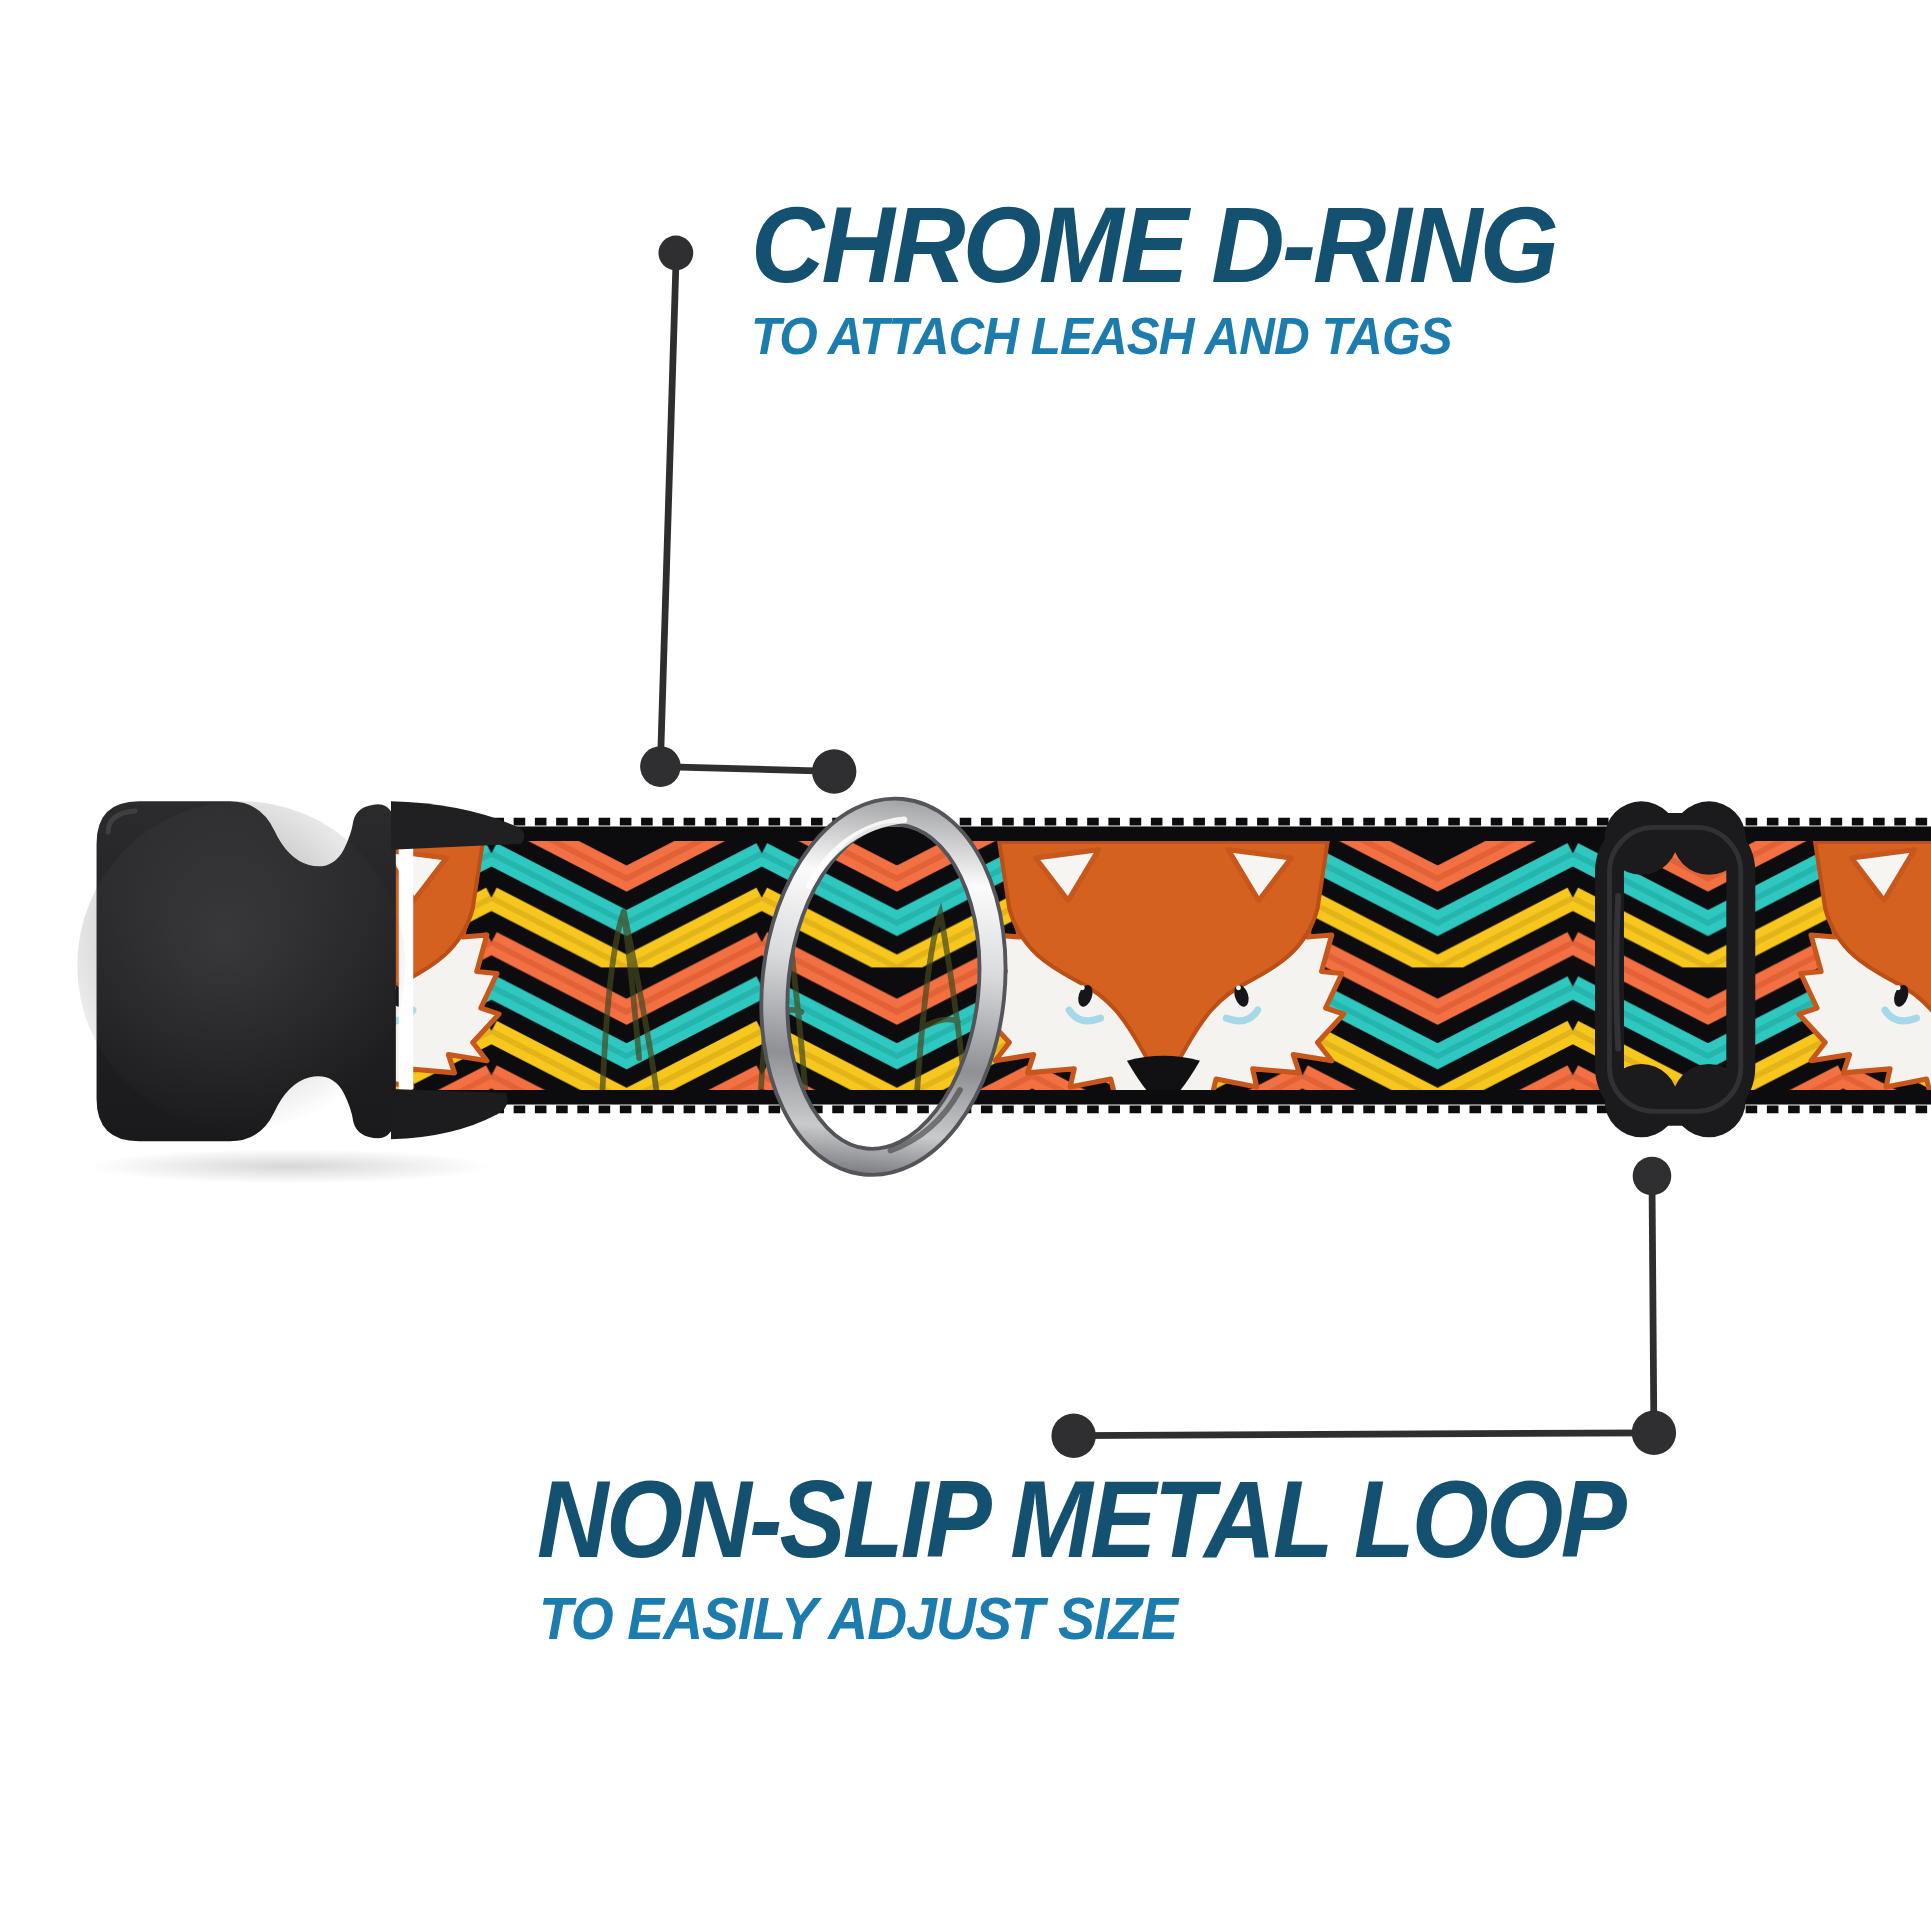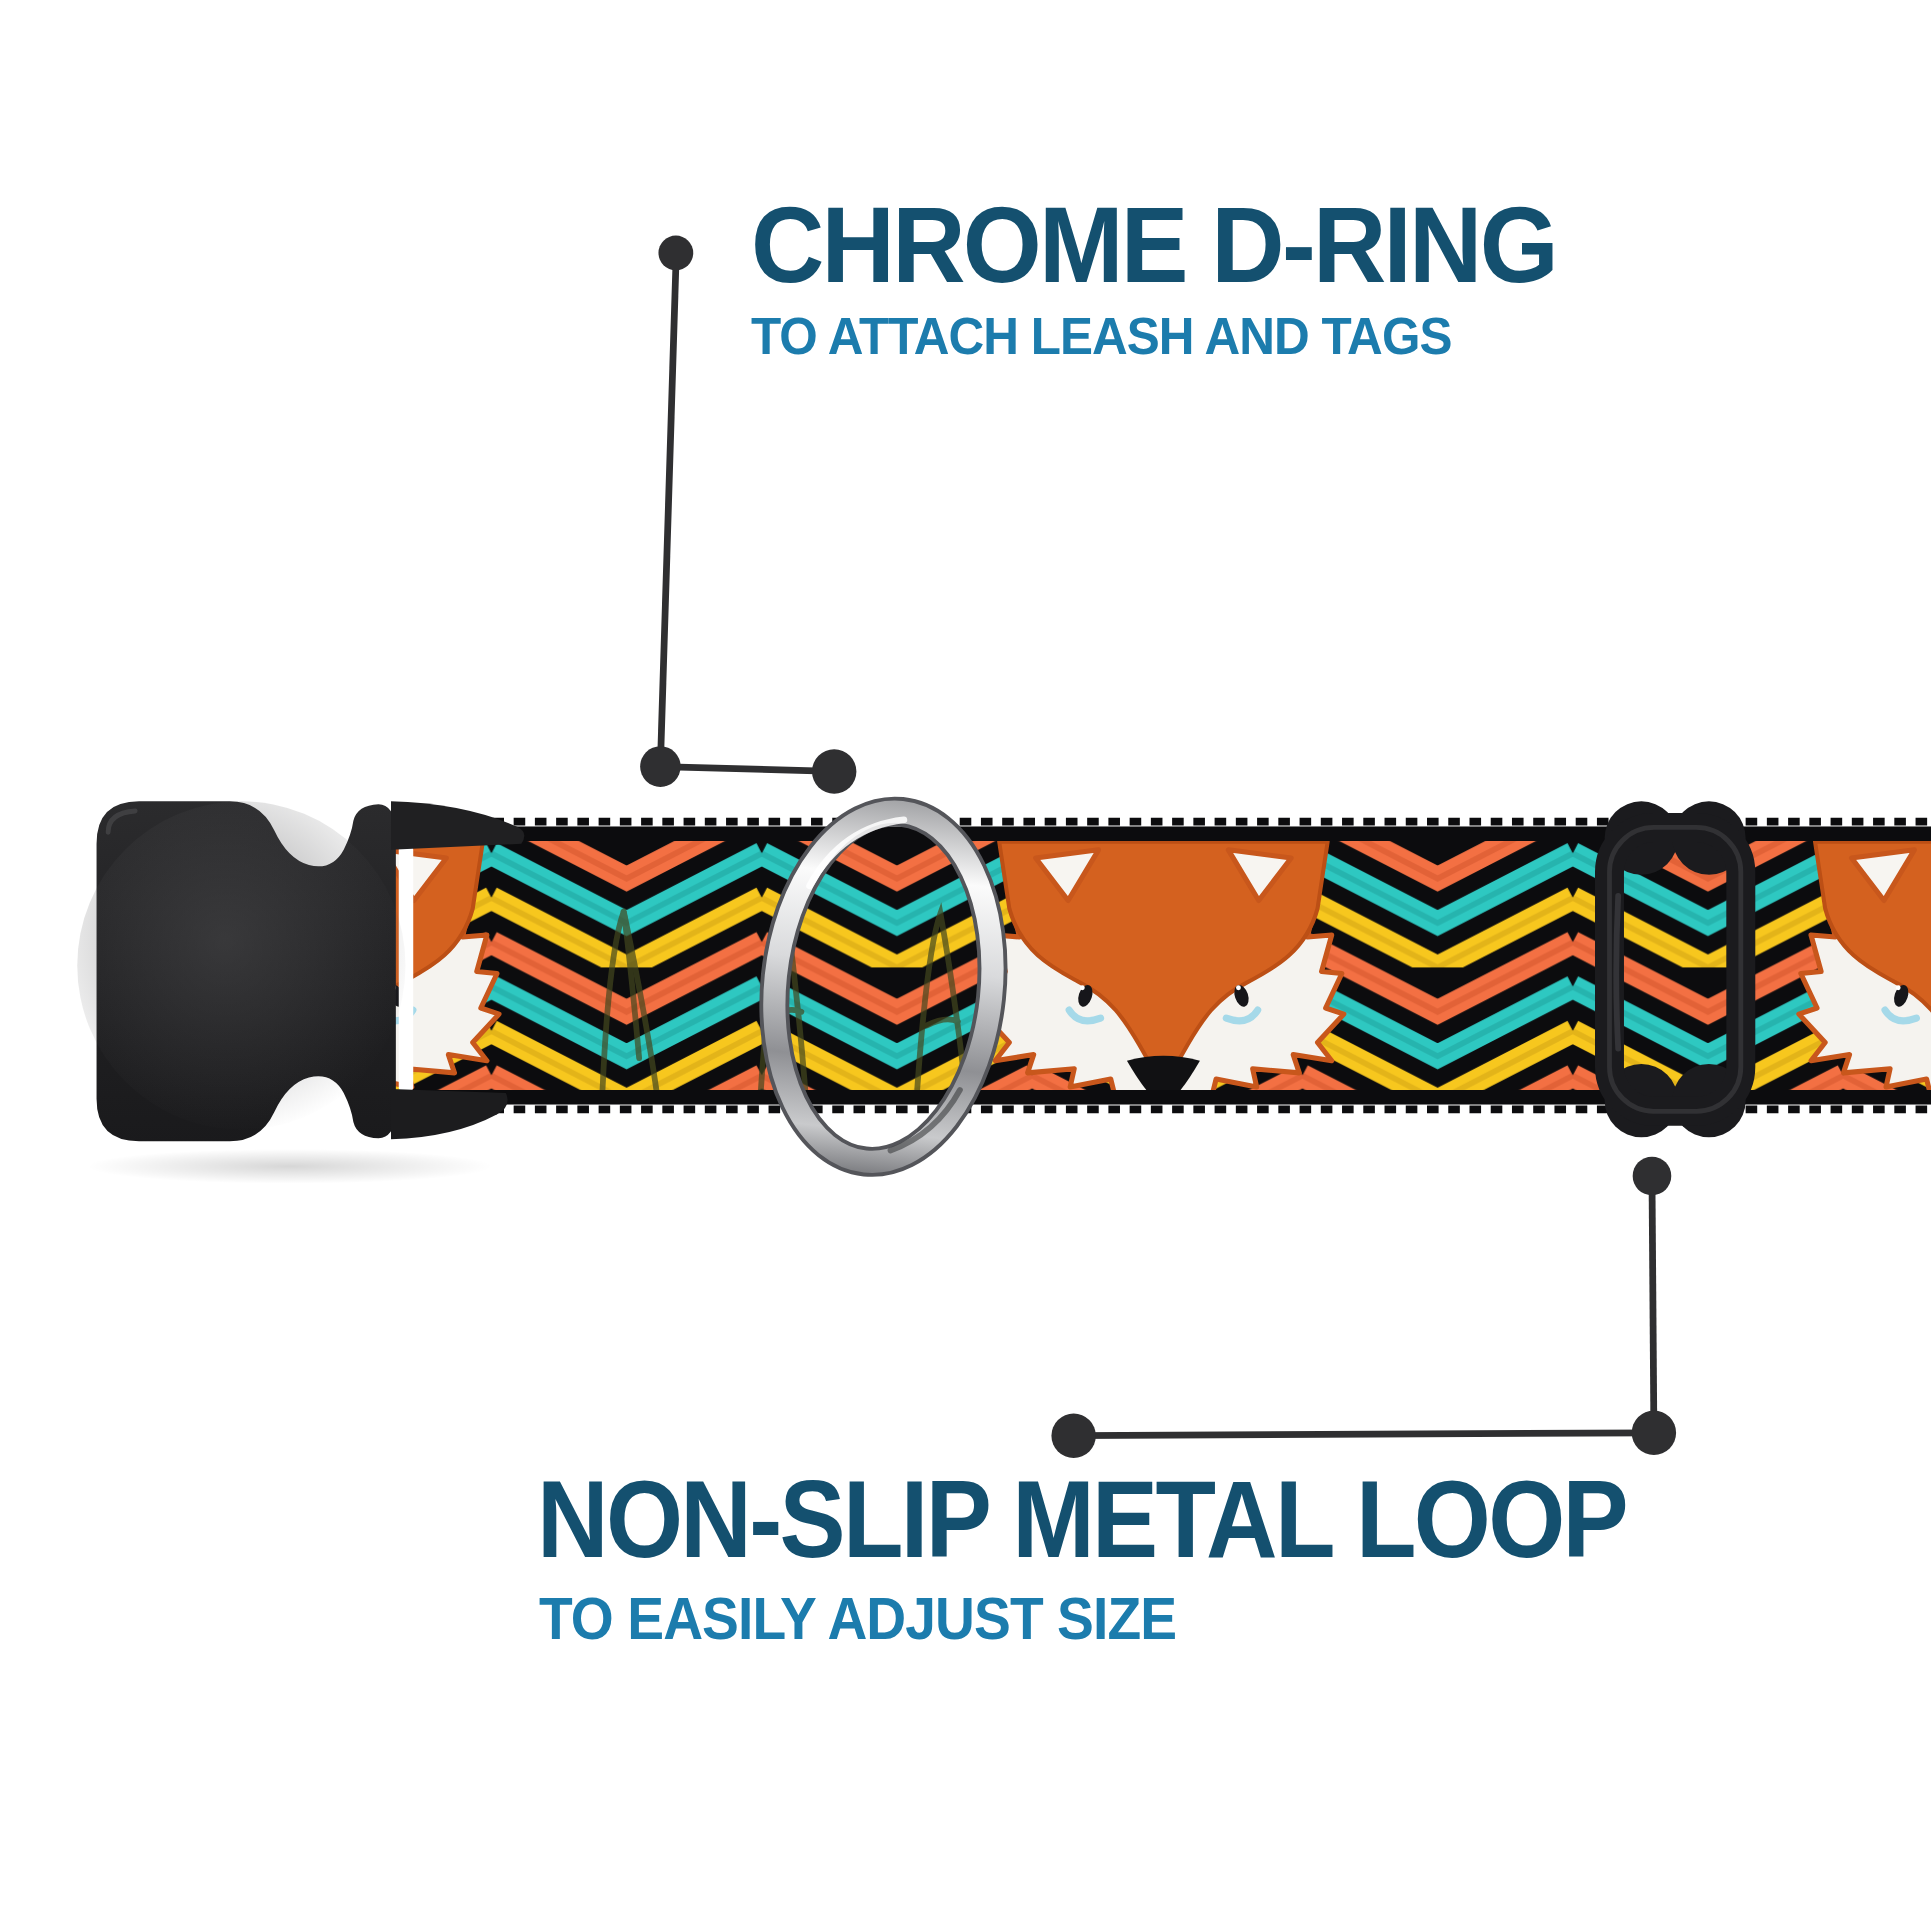--- a/index.html
+++ b/index.html
@@ -1,17 +1,17 @@
 <!DOCTYPE html>
 <html><head>
 <meta charset="utf-8">
 <style>
   html,body{margin:0;padding:0;background:#ffffff;}
   #stage{position:relative;width:1931px;height:1931px;background:#ffffff;overflow:hidden;
-         font-family:"Liberation Sans","DejaVu Sans",sans-serif;}
+         font-family:"Liberation Sans","DejaVu Sans",sans-serif;font-style:italic;}
   #art{position:absolute;left:0;top:0;}
   .callout{position:absolute;white-space:nowrap;transform-origin:left top;}
   .c-title{font-weight:bold;color:#14506f;line-height:1;}
   .c-sub{font-weight:bold;color:#1c7cad;line-height:1;}
   #t1{left:751px;top:191px;font-size:108px;letter-spacing:-2.9px;transform:scaleX(.94);}
   #s1{left:751px;top:311px;font-size:51px;letter-spacing:-1px;transform:scaleX(.97);}
   #t2{left:537px;top:1464px;font-size:110px;letter-spacing:-2.9px;transform:scaleX(.90);}
   #s2{left:539px;top:1589px;font-size:60px;letter-spacing:-1px;transform:scaleX(.92);}
 </style>
 </head>

